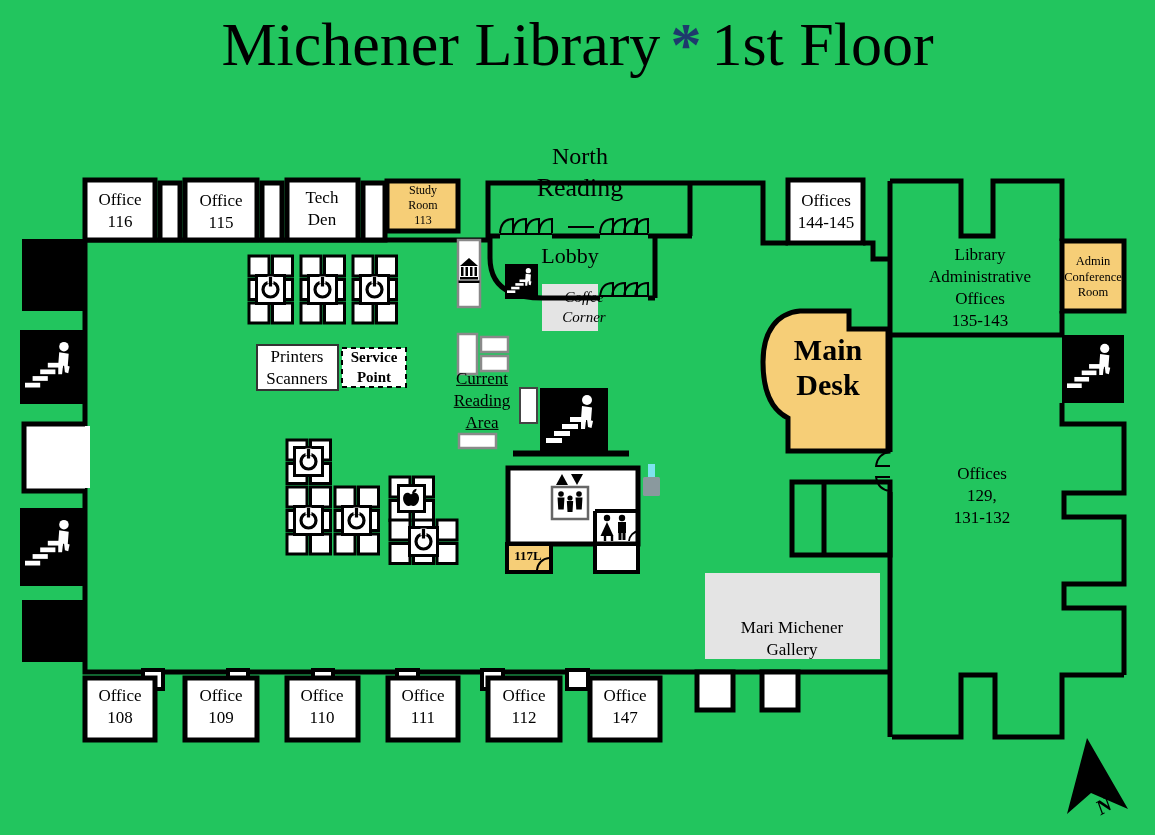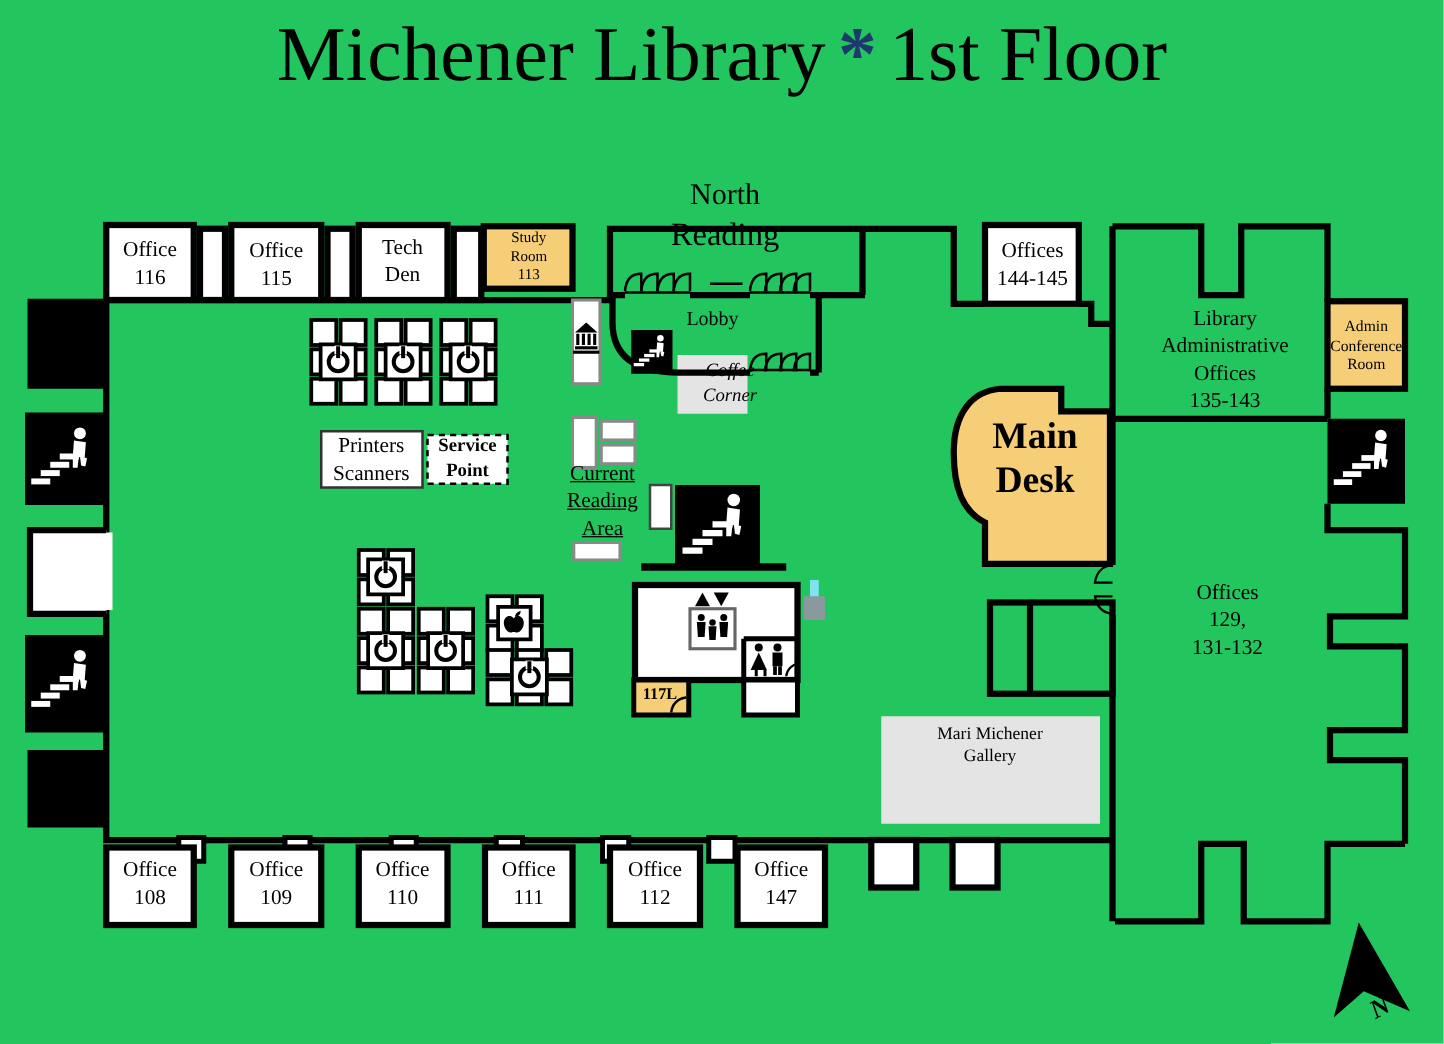--- a/index.html
+++ b/index.html
@@ -272,21 +272,21 @@
   <div class="lbl" style="left:120px;top:211px;font-size:17px;">Office
 116</div>
   <div class="lbl" style="left:221px;top:212px;font-size:17px;">Office
 115</div>
   <div class="lbl" style="left:322px;top:209px;font-size:17px;">Tech
 Den</div>
   <div class="lbl" style="left:423px;top:205px;font-size:12px;line-height:1.25;">Study
 Room
 113</div>
 
-  <div class="lbl" style="left:570px;top:256px;font-size:16px;">Lobby</div>
+  <div class="lbl" style="left:570px;top:256px;font-size:22px;">Lobby</div>
   <div class="lbl" style="left:584px;top:307px;font-size:15px;font-style:italic;">Coffee
 Corner</div>
 
   <div class="lbl" style="left:826px;top:212px;font-size:17px;">Offices
 144-145</div>
   <div class="lbl" style="left:980px;top:288px;font-size:17px;">Library
 Administrative
 Offices
 135-143</div>
   <div class="lbl" style="left:1093px;top:277px;font-size:12.5px;line-height:1.25;">Admin
@@ -300,21 +300,21 @@
 Scanners</div>
   <div class="lbl b" style="left:374px;top:367px;font-size:15px;text-align:center;">Service
 Point</div>
   <div class="lbl" style="left:482px;top:401px;font-size:17px;text-decoration:underline;">Current
 Reading
 Area</div>
 
   <div class="lbl" style="left:982px;top:496px;font-size:17px;">Offices
 129,
 131-132</div>
-  <div class="lbl" style="left:792px;top:597px;font-size:14px;">Mari Michener
+  <div class="lbl" style="left:792px;top:639px;font-size:17px;">Mari Michener
 Gallery</div>
   <div class="lbl b" style="left:528px;top:556px;font-size:13px;">117L</div>
 
   <div class="lbl" style="left:120px;top:707px;font-size:17px;">Office
 108</div>
   <div class="lbl" style="left:221px;top:707px;font-size:17px;">Office
 109</div>
   <div class="lbl" style="left:322px;top:707px;font-size:17px;">Office
 110</div>
   <div class="lbl" style="left:423px;top:707px;font-size:17px;">Office

